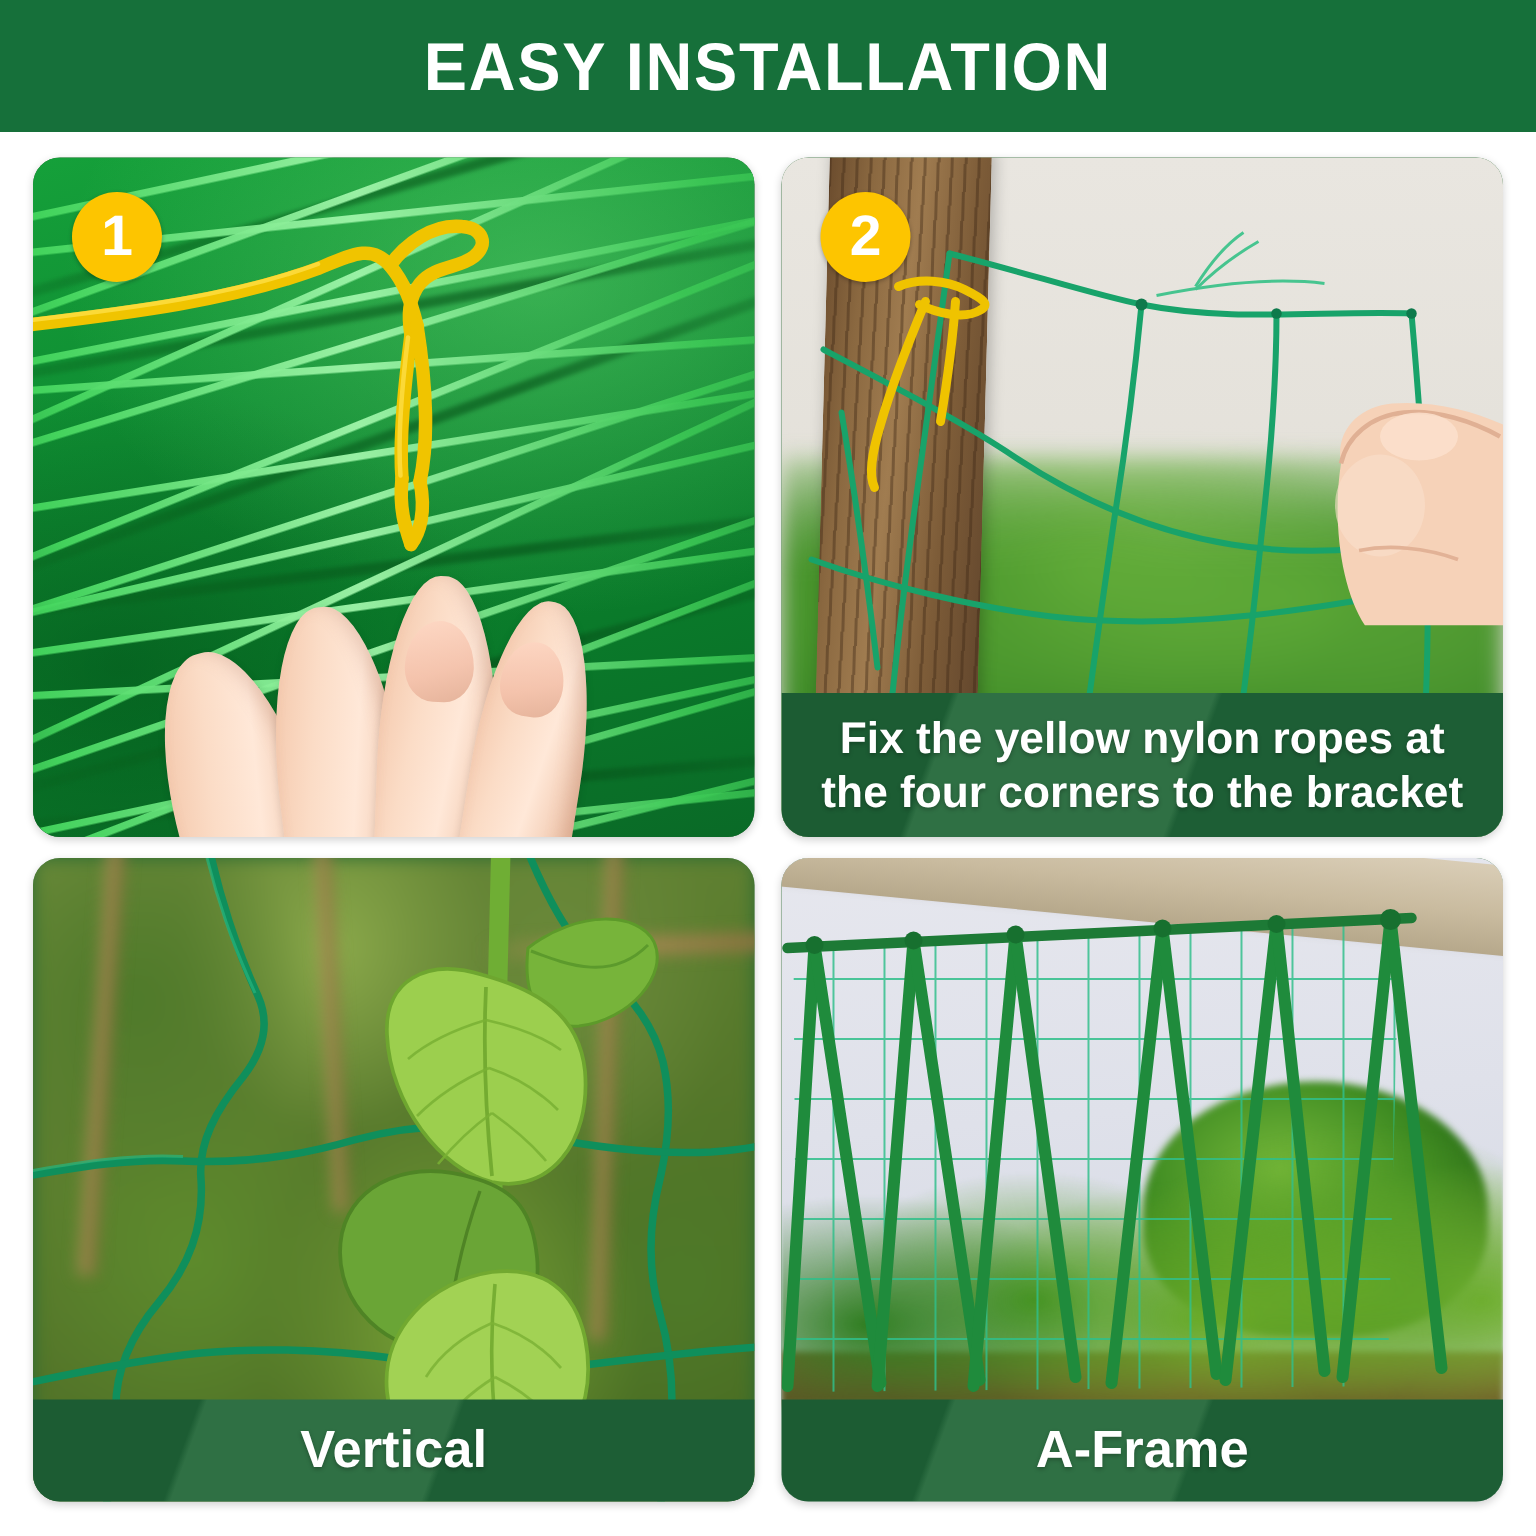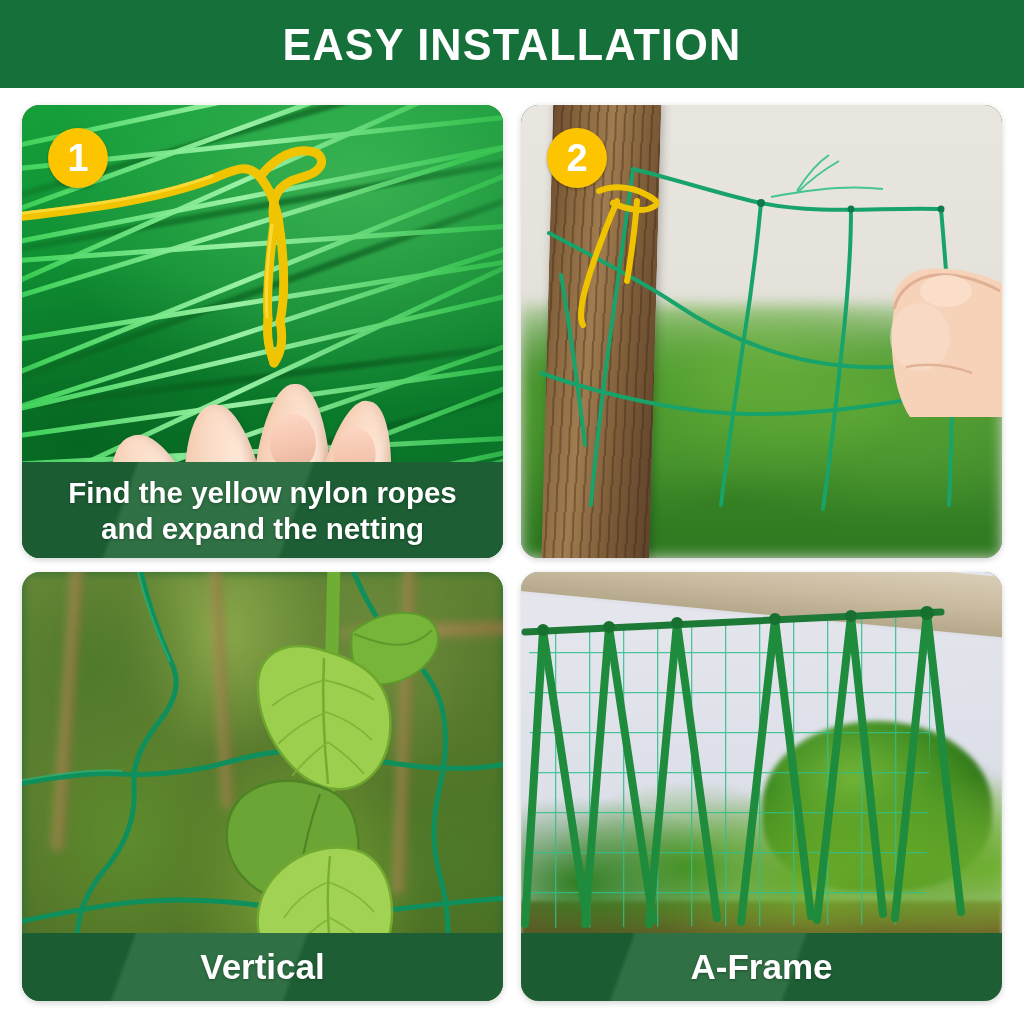--- a/index.html
+++ b/index.html
@@ -355,24 +355,20 @@
           <div class="finger" style="left:74px;  top:46px;  width:84px;  height:212px; transform:rotate(-7deg);"></div>
           <div class="finger" style="left:142px; top:26px;  width:80px;  height:216px; transform:rotate(2deg);"></div>
           <div class="finger" style="left:206px; top:42px;  width:74px;  height:200px; transform:rotate(9deg);"></div>
           <div class="nail" style="left:160px; top:56px; width:46px; height:54px; transform:rotate(2deg);"></div>
           <div class="nail" style="left:224px; top:70px; width:42px; height:50px; transform:rotate(9deg);"></div>
         </div>
       </div>
 
       <div class="step-badge">1</div>
 
-      <div class="caption two-line">
-        <span class="cap-line">Find the yellow nylon ropes</span>
-        <span class="cap-line">and expand the netting</span>
-      </div>
     </div>
 
     <div class="panel">
       <div class="photo">
         <div class="p2-sky"></div>
         <div class="p2-hedge"></div>
         <div class="p2-post"></div>
 
         <svg class="p2-net" viewBox="0 0 481 453" preserveAspectRatio="none">
           <g fill="none" stroke="#18a36a" stroke-width="4" stroke-linecap="round" stroke-linejoin="round">
@@ -406,20 +402,24 @@
             <path d="M44,92 C 48,74 64,60 86,58 C 108,56 132,64 150,74" fill="none" stroke="#e0b094" stroke-width="3"></path>
             <ellipse cx="96" cy="74" rx="26" ry="16" fill="#fbe1cd" opacity="0.85"></ellipse>
             <ellipse cx="70" cy="120" rx="30" ry="34" fill="#fae0cc" opacity="0.6"></ellipse>
             <path d="M56,150 C 76,146 100,148 122,156" fill="none" stroke="#e2b296" stroke-width="2.5"></path>
           </g>
         </svg>
       </div>
 
       <div class="step-badge">2</div>
 
+      <div class="caption two-line">
+        <span class="cap-line">Fix the yellow nylon ropes at</span>
+        <span class="cap-line">the four corners to the bracket</span>
+      </div>
     </div>
 
     <div class="panel">
       <div class="photo">
         <div class="p4-bg"></div>
         <div class="p4-sticks">
           <span style="left:8%;  top:-5%; width:16px; height:70%; transform:rotate(4deg);"></span>
           <span style="left:40%; top:-5%; width:14px; height:60%; transform:rotate(-3deg);"></span>
           <span style="left:62%; top:12%; width:58%; height:13px; transform:rotate(-2deg);"></span>
           <span style="left:78%; top:-5%; width:15px; height:80%; transform:rotate(2deg);"></span>

